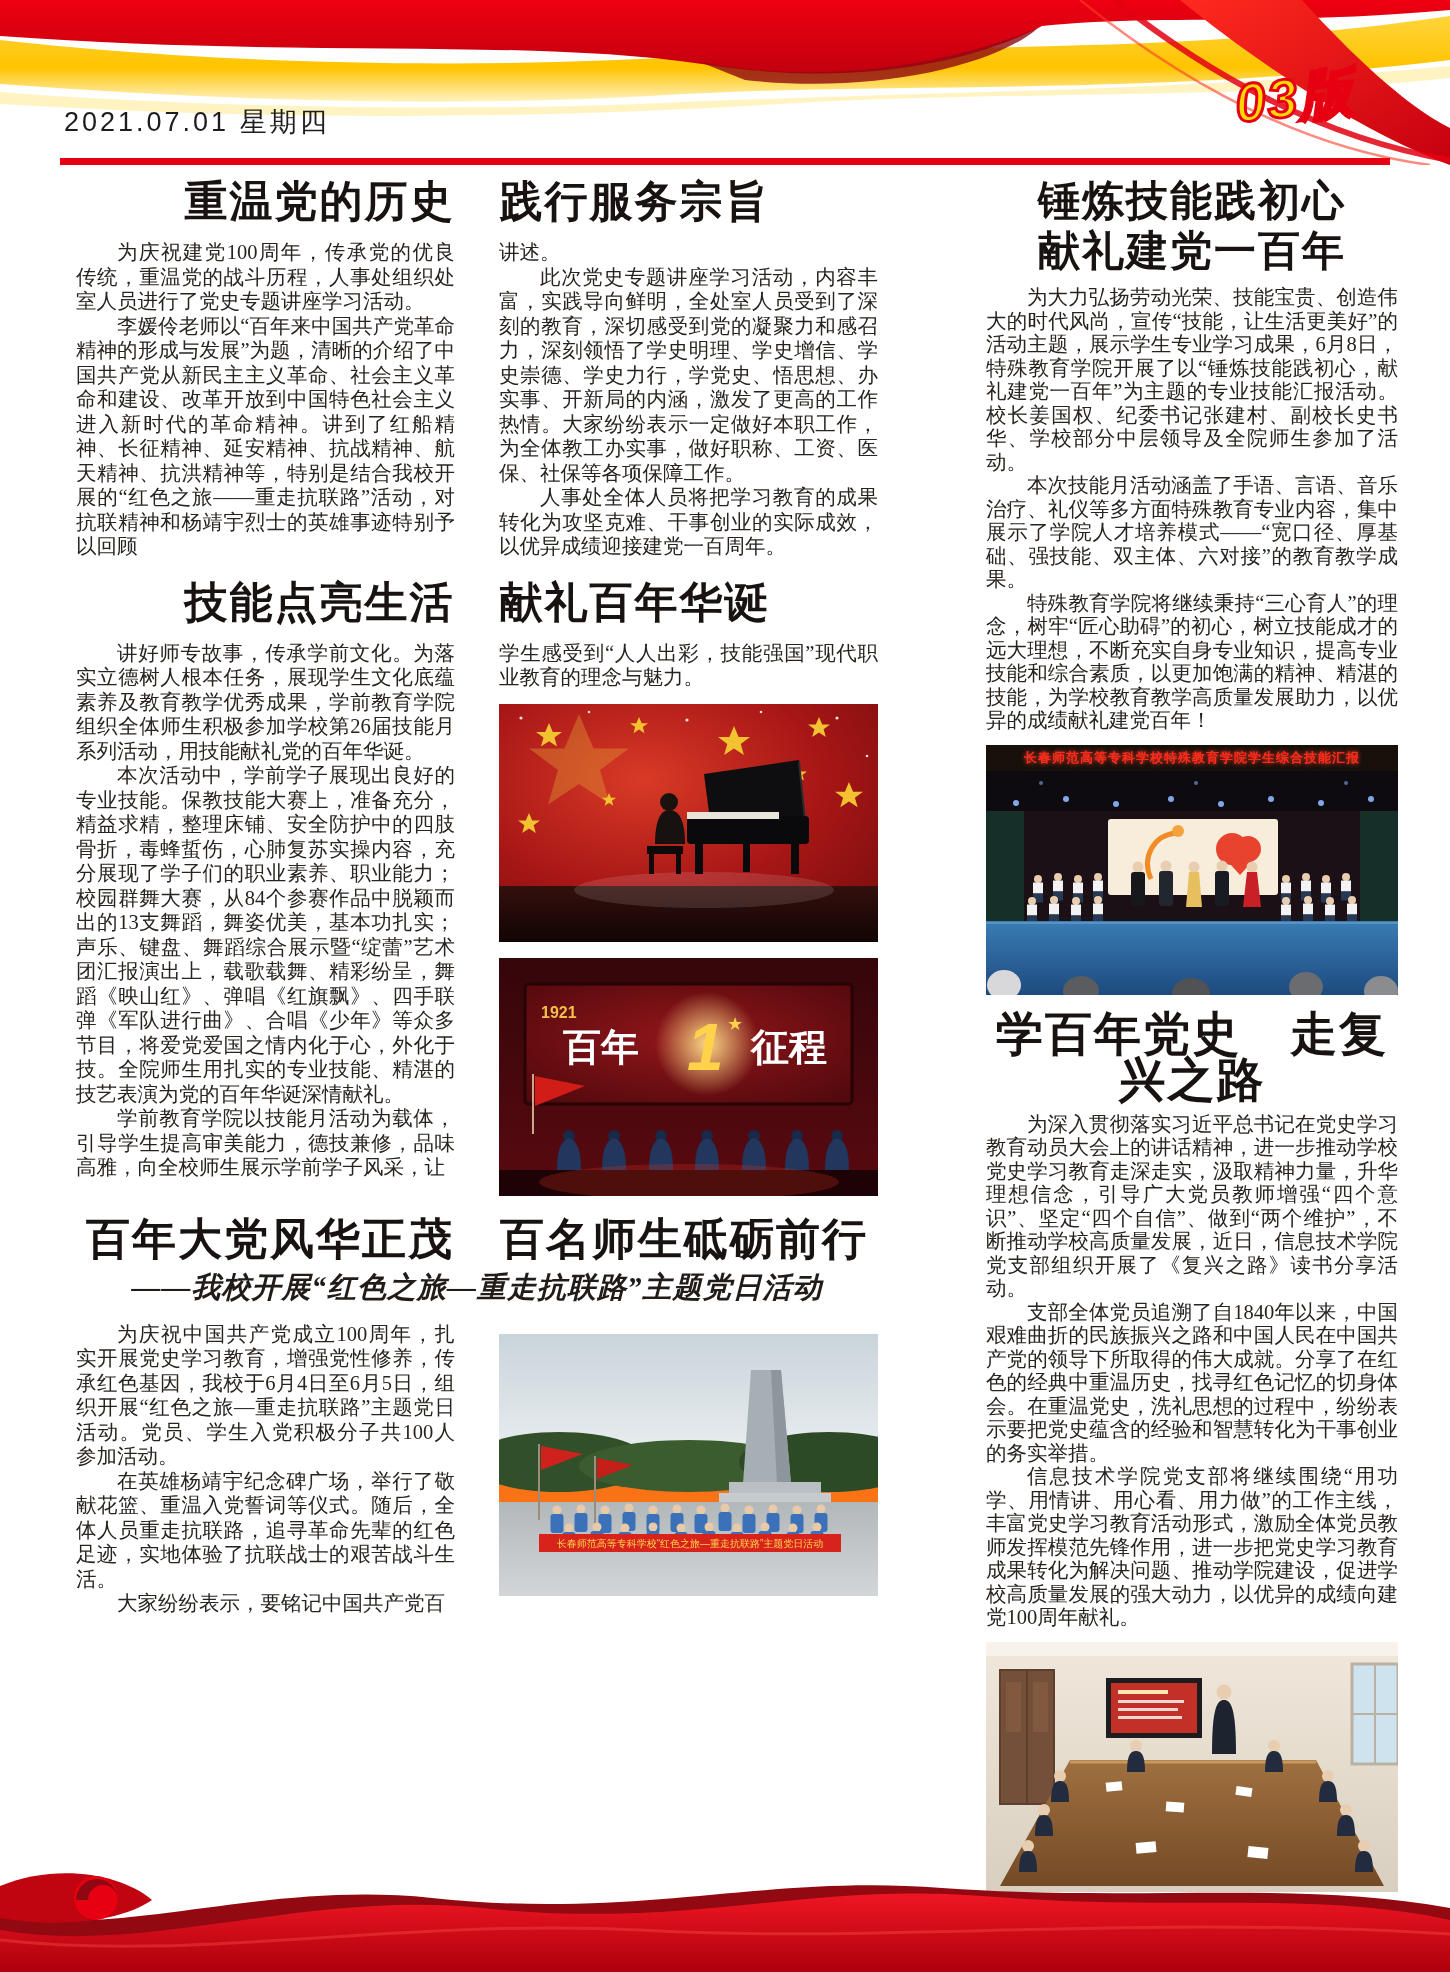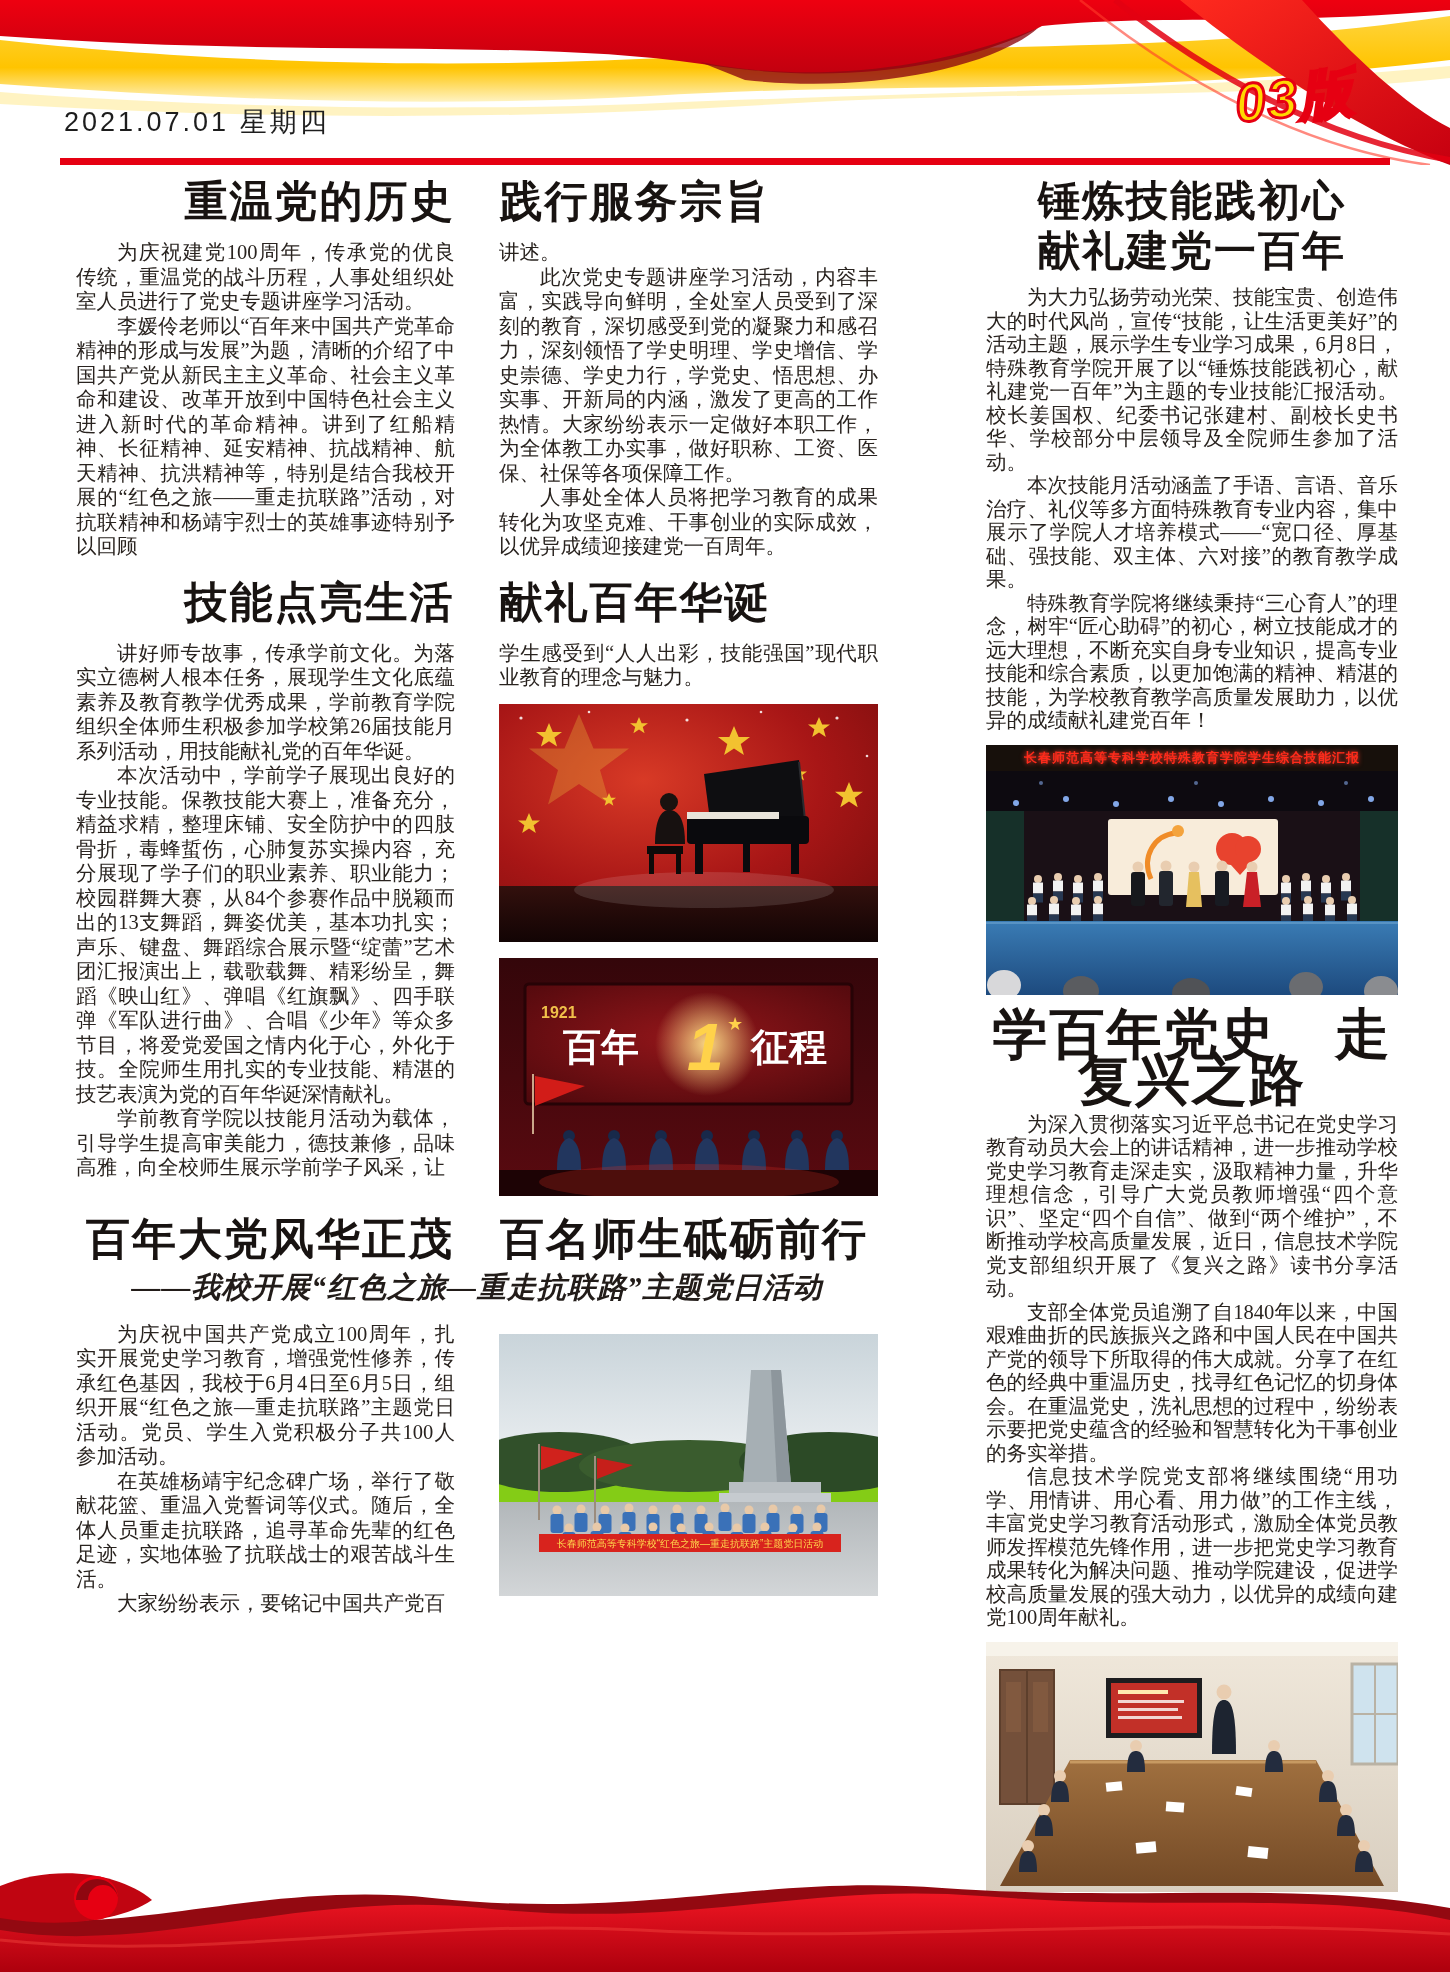--- a/index.html
+++ b/index.html
@@ -17,31 +17,31 @@
   
   .content{position:absolute;left:76px;top:176px;width:1330px;display:flex;gap:108px;}
   .left-block{width:802px;flex:none;}
   .right-block{width:412px;flex:none;}
   .headline{font-family:"Liberation Sans","DejaVu Sans",sans-serif;font-weight:900;color:#181311;
             text-align:center;letter-spacing:2px;margin:0;}
   .h-a{font-size:43px;line-height:50px;margin-bottom:14px;}
   .h-b{font-size:43px;line-height:50px;margin:18px 0 14px;}
   .h-c{font-size:44px;line-height:50px;margin:18px 0 4px;}
   .h-d{font-size:42px;line-height:50px;}
-  .h-e{font-size:55px;line-height:46px;margin:16px 0 10px;}
+  .h-e{font-size:47px;line-height:46px;margin:16px 0 10px;}
   .subheadline{font-size:29px;font-weight:700;font-style:italic;text-align:center;color:#221c19;
             margin:2px 0 14px;letter-spacing:1px;}
   .cols{display:flex;gap:44px;}
   .col{width:379px;flex:none;}
   .page p{margin:0;font-size:20.5px;line-height:24.5px;text-align:justify;color:#29231f;text-indent:2em;}
   .right-block p{line-height:23.5px;}
   p.cont{text-indent:0;}
   .d-title-wrap{margin-bottom:10px;}
   
-  .photo{position:relative;overflow:hidden;background:#84cc16;}
+  .photo{position:relative;overflow:hidden;background:#f97316;}
   .ph-a{width:379px;height:238px;margin-top:14px;}
   .ph-b{width:379px;height:238px;margin-top:16px;}
   .ph-c{width:379px;height:262px;margin-top:12px;}
   .ph-d{width:412px;height:250px;margin-top:12px;}
   .ph-e{width:412px;height:250px;margin-top:12px;}
   .photo svg{display:block;width:100%;}
   .led-strip{height:26px;background:#17100b;display:flex;align-items:center;justify-content:center;}
   .led-text{font-family:"Liberation Sans","DejaVu Sans",sans-serif;font-size:13px;font-weight:700;
             color:#ff2b1b;letter-spacing:1px;text-shadow:0 0 5px #ff3b2a;white-space:nowrap;}
 </style>

